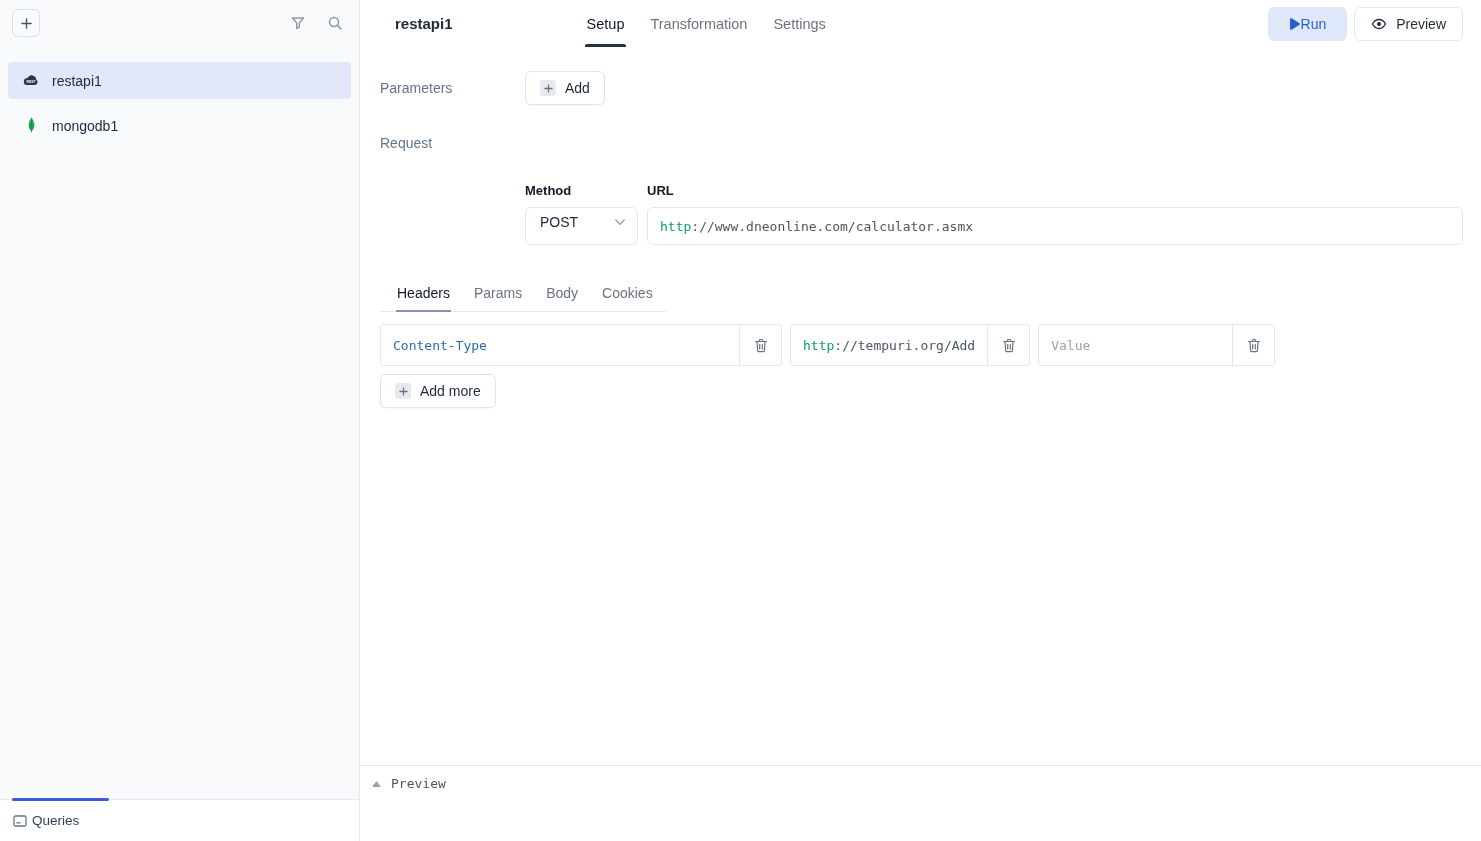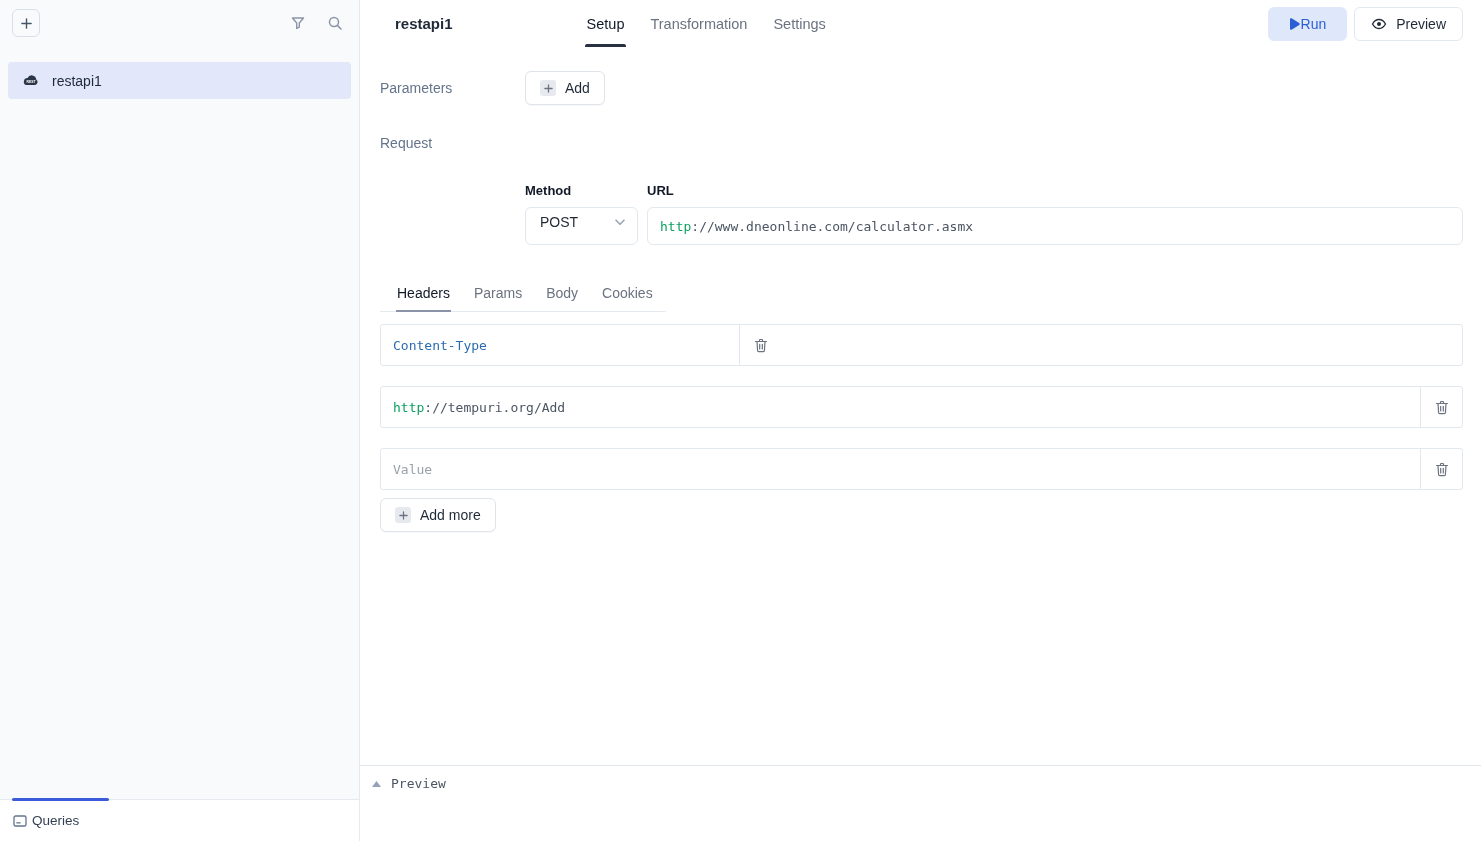--- a/index.html
+++ b/index.html
@@ -45,21 +45,21 @@
   .group-label { font-size:13px; font-weight:700; color:#111827; margin-bottom:9px; }
   .method-select { width:113px; height:38px; background:#fff; border:1px solid #e2e8f0; border-radius:6px; display:flex; align-items:center; justify-content:space-between; padding:0 9px 8px 14px; font-size:14px; color:#1f2937; cursor:pointer; font-family:inherit; }
   .url-group { flex:1; min-width:0; }
   .url-input { height:38px; border:1px solid #e2e8f0; border-radius:6px; display:flex; align-items:center; padding:0 12px; font-family:"DejaVu Sans Mono", monospace; font-size:13px; background:#fff; cursor:text; white-space:pre; }
 
   .subtabs { display:flex; gap:22px; border-bottom:1px solid #e5e9f0; width:fit-content; padding:0 12px 0 16px; margin-bottom:12px; }
   .subtab { padding:5px 1px 10px; font-size:14px; color:#6b7280; position:relative; cursor:pointer; background:none; border:none; font-family:inherit; }
   .subtab.active { color:#111827; font-weight:500; }
   .subtab.active::after { content:""; position:absolute; left:0; right:0; bottom:-1px; height:2px; background:#8a94a6; }
 
-  .kv-table { display:flex; flex-direction:column; gap:20px; }
+  .kv-table { display:flex; flex-direction:row; gap:8px; }
   .kv-row { display:flex; height:42px; border:1px solid #e2e8f0; border-radius:3px; background:#fff; }
   .kv-key { width:359px; flex:0 0 359px; border-right:1px solid #e2e8f0; display:flex; align-items:center; padding:0 12px; font-family:"DejaVu Sans Mono", monospace; font-size:13px; cursor:text; white-space:pre; }
   .kv-value { flex:1; min-width:0; border-right:1px solid #e2e8f0; display:flex; align-items:center; padding:0 12px; font-family:"DejaVu Sans Mono", monospace; font-size:13px; cursor:text; white-space:pre; }
   .kv-delete { width:41px; flex:0 0 41px; display:flex; align-items:center; justify-content:center; background:none; border:none; cursor:pointer; }
   .kv-input { width:100%; border:none; outline:none; background:transparent; font-family:"DejaVu Sans Mono", monospace; font-size:13px; color:#1f2937; }
   .kv-input::placeholder { color:#9aa1ac; }
   .code-blue { color:#2b6cb0; }
   .code-green { color:#0b9f62; }
   .code-gray { color:#4b5563; }
   .add-more-wrap { margin-top:8px; }
@@ -103,20 +103,29 @@
 
     <div class="sidebar-list">
       <div class="side-item selected">
         <span class="item-icon">
           <svg width="18" height="13" viewBox="0 0 18 13">
               <path d="M14.2 5.4A4.5 4.5 0 0 0 5.6 4.1 3.6 3.6 0 0 0 4 11h9.2a3.1 3.1 0 0 0 1-5.6z" fill="#2b3648"></path>
               <text x="9" y="9.3" text-anchor="middle" font-size="3.4" fill="#ffffff" font-family="sans-serif" font-weight="bold">REST</text>
             </svg>
         </span>
         <span>restapi1</span>
+      </div>
+      <div class="side-item">
+        <span class="item-icon">
+          <svg width="11" height="17" viewBox="0 0 12 18">
+              <path d="M6 0C4.7 2.7 2.9 5.3 2.9 8.7c0 2.9 1.6 5.2 2.7 6.4l.4 2.3.4-2.3c1.1-1.2 2.7-3.5 2.7-6.4C9.1 5.3 7.3 2.7 6 0z" fill="#10aa50"></path>
+              <path d="M6 3.2v12.6" stroke="#0e8f44" stroke-width="0.9"></path>
+            </svg>
+        </span>
+        <span>mongodb1</span>
       </div>
     </div>
 
     <div class="sidebar-bottom">
       <div class="active-indicator"></div>
       <button class="queries-tab">
         <span style="display:flex">
           <svg width="16" height="16" viewBox="0 0 16 16" fill="none" stroke="#64748b" stroke-width="1.3" stroke-linecap="round">
               <rect x="2" y="3" width="12" height="10" rx="1.6"></rect>
               <path d="M4.8 9.8h3.4"></path>

